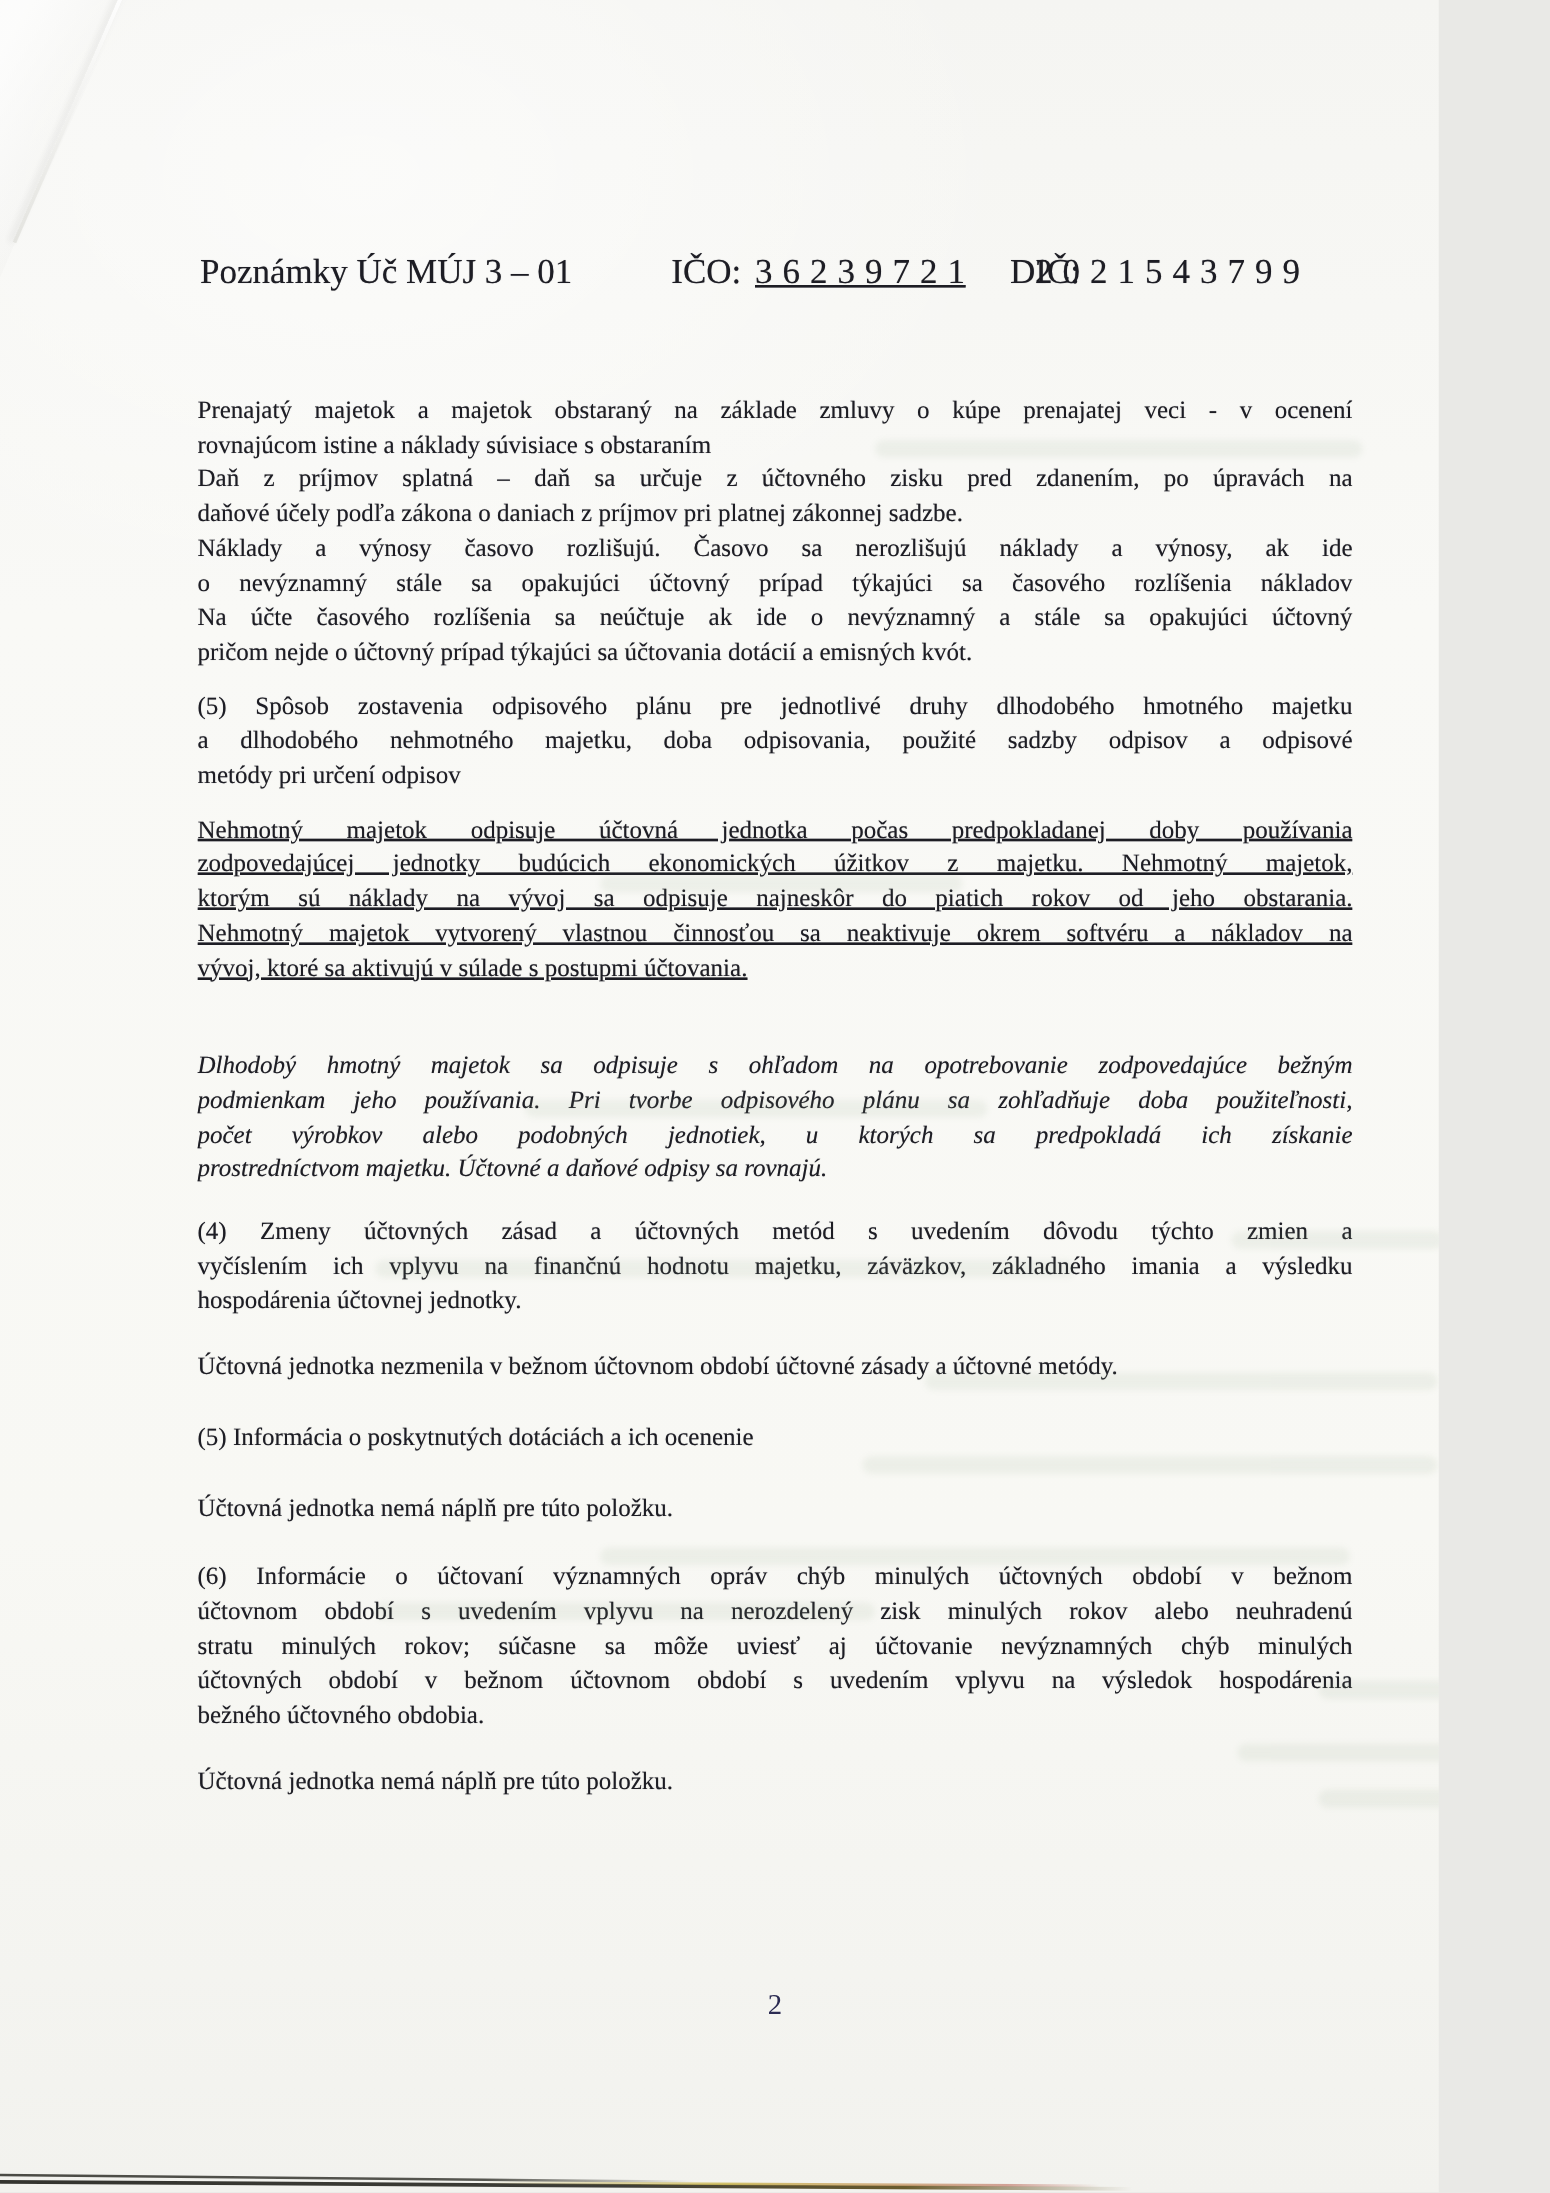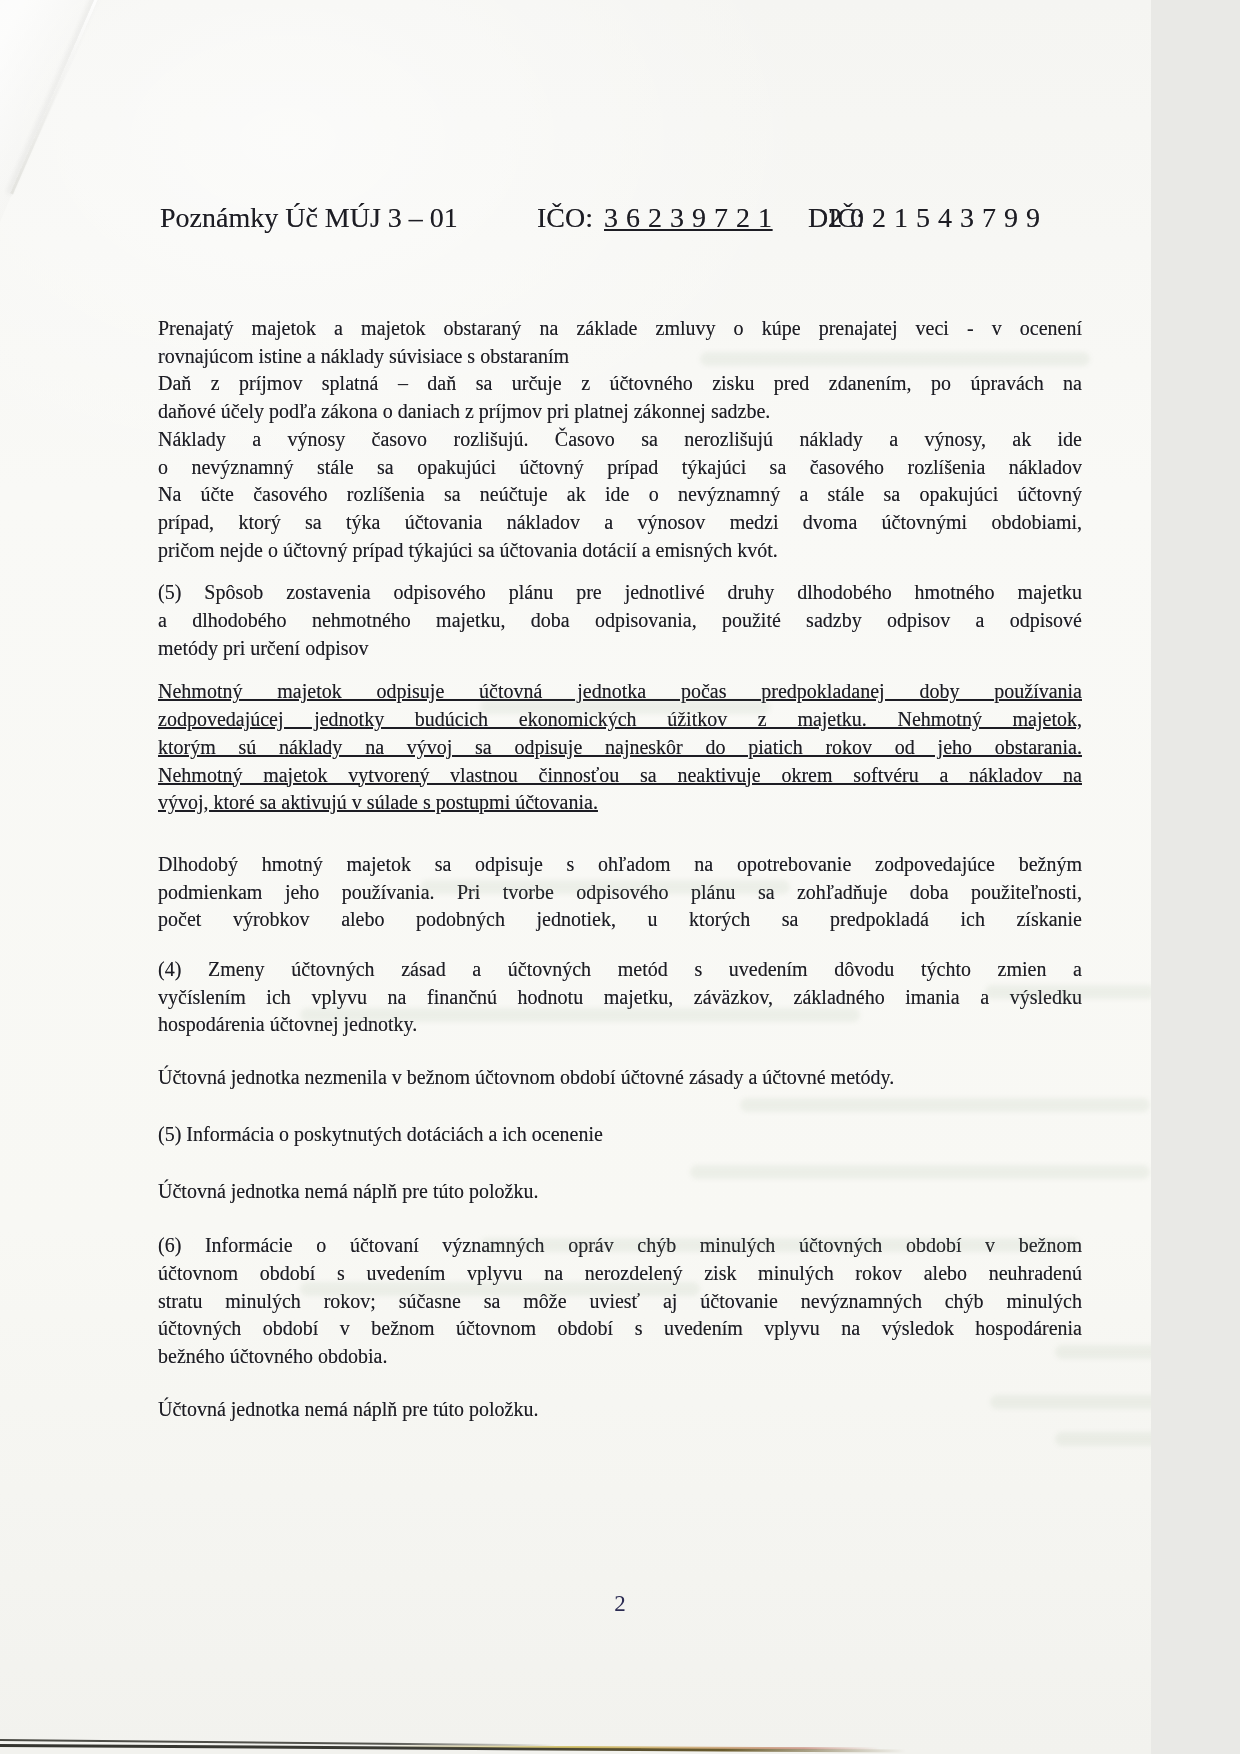--- a/index.html
+++ b/index.html
@@ -78,39 +78,39 @@
 
   <div class="content">
       <div class="para" style="margin-top: 0px;">
         <div class="line just">Prenajatý majetok a majetok obstaraný na základe zmluvy o kúpe prenajatej veci - v ocenení</div>
         <div class="line">rovnajúcom istine a náklady súvisiace s obstaraním</div>
         <div class="line just">Daň z príjmov splatná – daň sa určuje z účtovného zisku pred zdanením, po úpravách na</div>
         <div class="line">daňové účely podľa zákona o daniach z príjmov pri platnej zákonnej sadzbe.</div>
         <div class="line just">Náklady a výnosy časovo rozlišujú. Časovo sa nerozlišujú náklady a výnosy, ak ide</div>
         <div class="line just">o nevýznamný stále sa opakujúci účtovný prípad týkajúci sa časového rozlíšenia nákladov</div>
         <div class="line just">Na účte časového rozlíšenia sa neúčtuje ak ide o nevýznamný a stále sa opakujúci účtovný</div>
-        <div class="line just">prípad, ktorý sa týka účtovania nákladov a výnosov medzi dvoma účtovnými obdobiami,</div>
         <div class="line">pričom nejde o účtovný prípad týkajúci sa účtovania dotácií a emisných kvót.</div>
       </div>
       <div class="para" style="margin-top: 15px;">
         <div class="line just">(5) Spôsob zostavenia odpisového plánu pre jednotlivé druhy dlhodobého hmotného majetku</div>
         <div class="line just">a dlhodobého nehmotného majetku, doba odpisovania, použité sadzby odpisov a odpisové</div>
         <div class="line">metódy pri určení odpisov</div>
       </div>
       <div class="para" style="margin-top: 16px; text-decoration: underline;">
         <div class="line just">Nehmotný majetok odpisuje účtovná jednotka počas predpokladanej doby používania</div>
         <div class="line just">zodpovedajúcej jednotky budúcich ekonomických úžitkov z majetku. Nehmotný majetok,</div>
         <div class="line just">ktorým sú náklady na vývoj sa odpisuje najneskôr do piatich rokov od jeho obstarania.</div>
         <div class="line just">Nehmotný majetok vytvorený vlastnou činnosťou sa neaktivuje okrem softvéru a nákladov na</div>
         <div class="line">vývoj, ktoré sa aktivujú v súlade s postupmi účtovania.</div>
       </div>
-      <div class="para" style="margin-top: 34px;">
+      <div class="para" style="margin-top: 50px; font-style: italic;">
         <div class="line just">Dlhodobý hmotný majetok sa odpisuje s ohľadom na opotrebovanie zodpovedajúce bežným</div>
         <div class="line just">podmienkam jeho používania. Pri tvorbe odpisového plánu sa zohľadňuje doba použiteľnosti,</div>
         <div class="line just">počet výrobkov alebo podobných jednotiek, u ktorých sa predpokladá ich získanie</div>
+        <div class="line">prostredníctvom majetku. Účtovné a daňové odpisy sa rovnajú.</div>
       </div>
       <div class="para" style="margin-top: 22px;">
         <div class="line just">(4) Zmeny účtovných zásad a účtovných metód s uvedením dôvodu týchto zmien a</div>
         <div class="line just">vyčíslením ich vplyvu na finančnú hodnotu majetku, záväzkov, základného imania a výsledku</div>
         <div class="line">hospodárenia účtovnej jednotky.</div>
       </div>
       <div class="para" style="margin-top: 25px;">
         <div class="line">Účtovná jednotka nezmenila v bežnom účtovnom období účtovné zásady a účtovné metódy.</div>
       </div>
       <div class="para" style="margin-top: 29px;">

